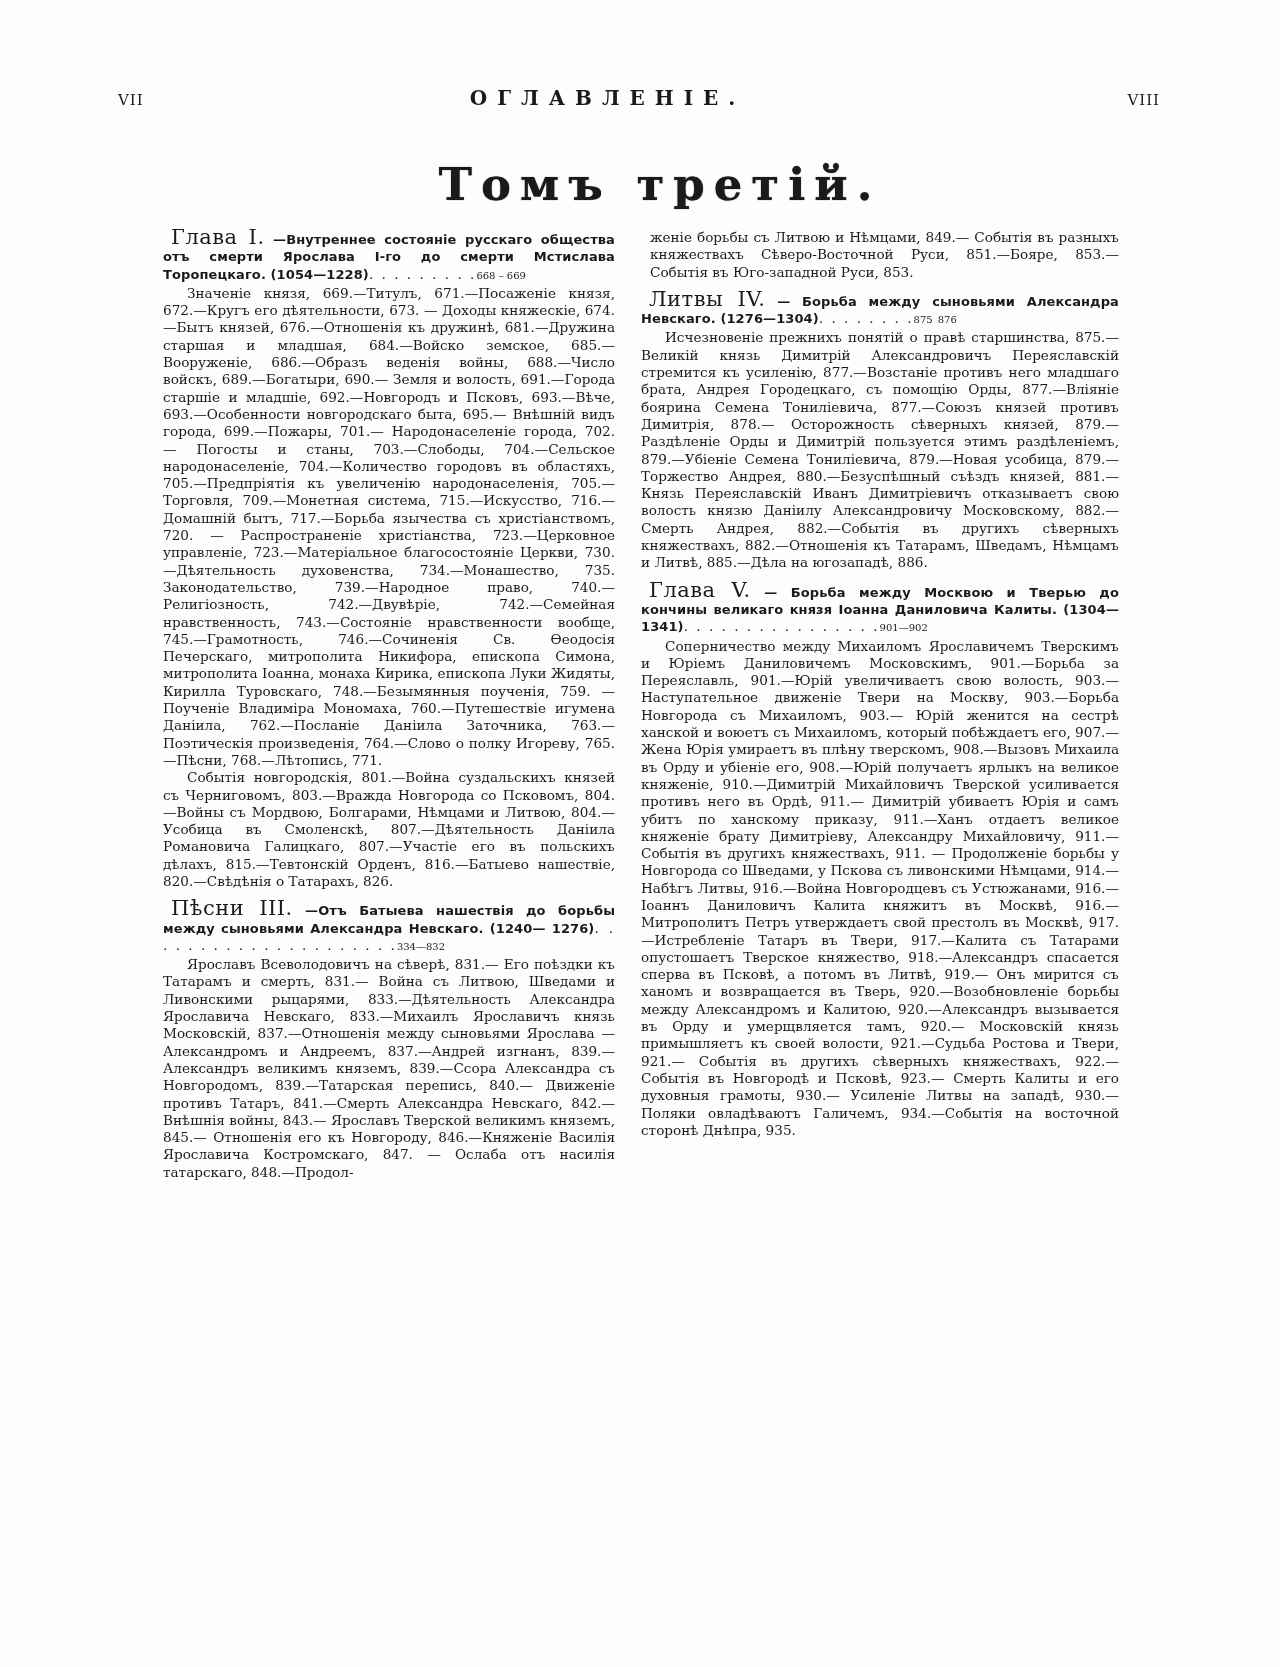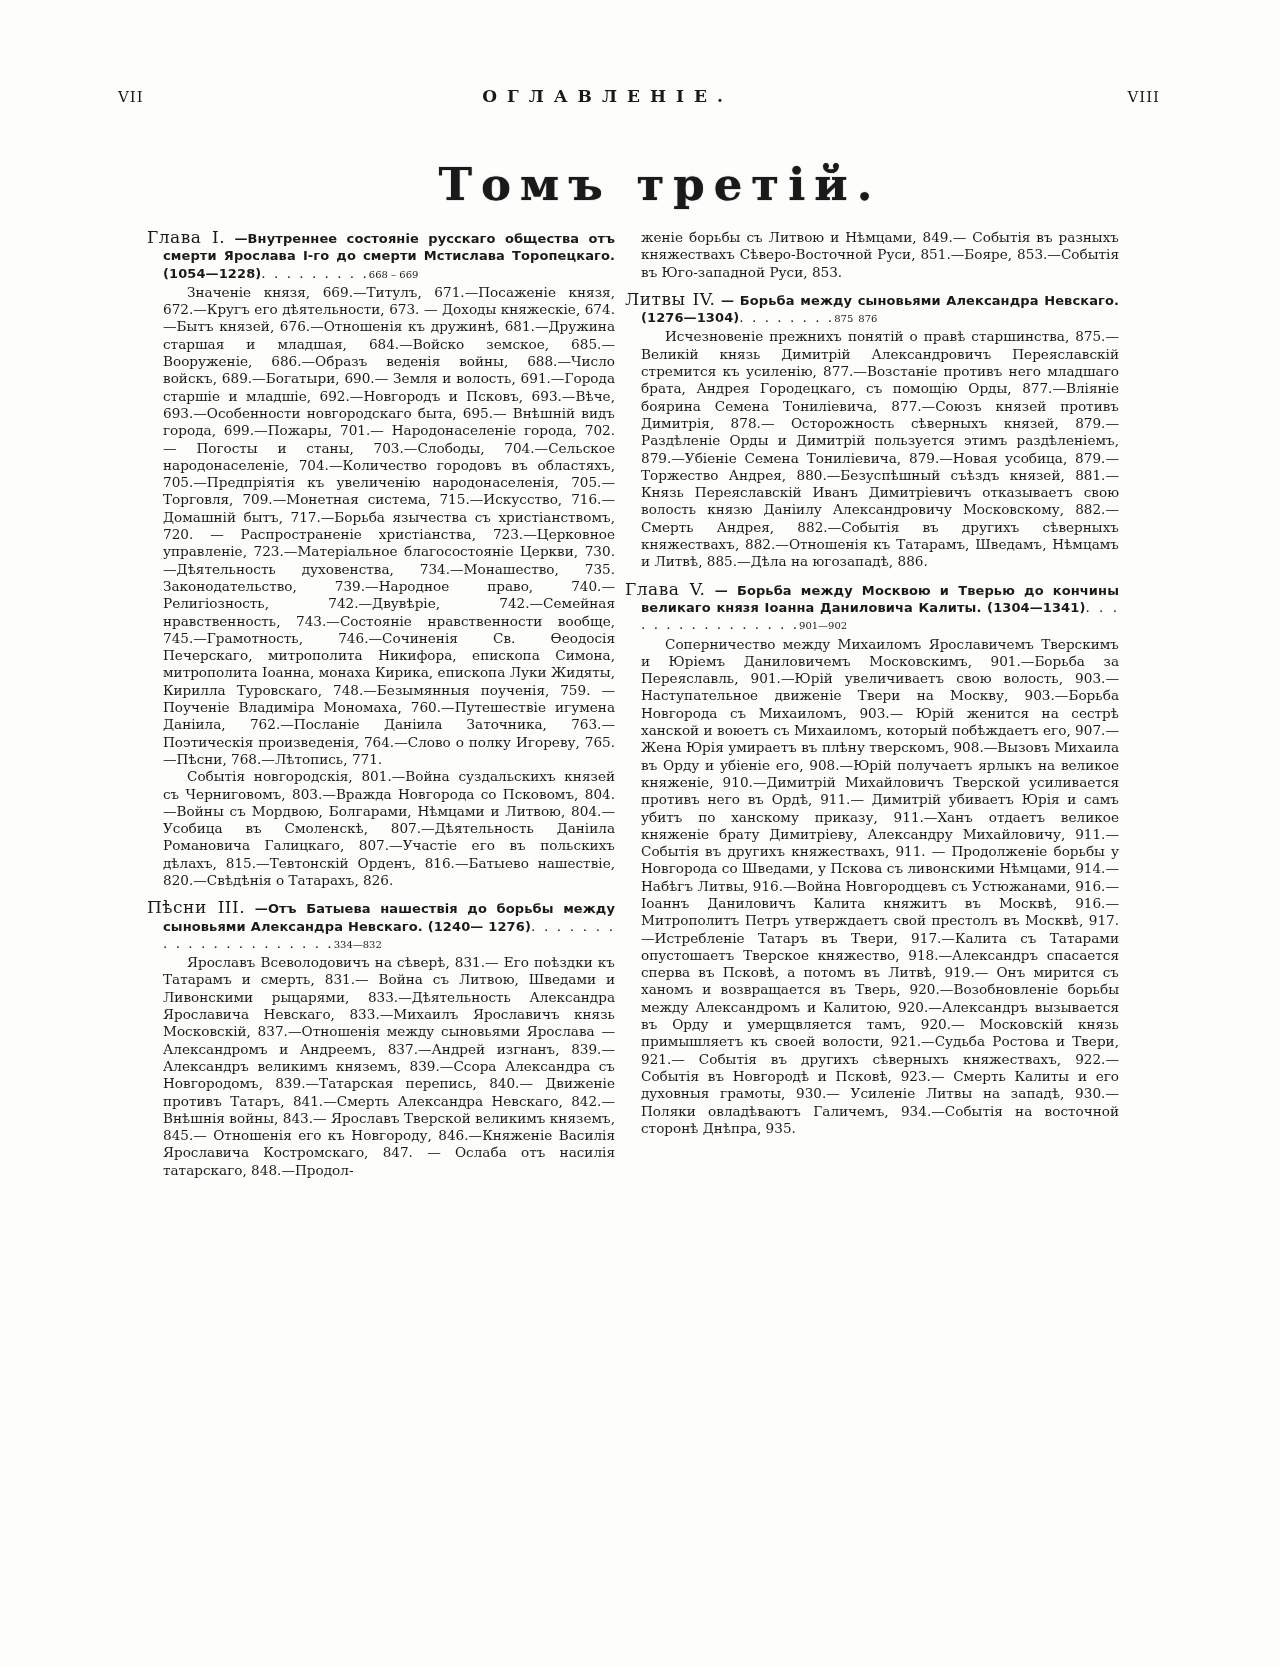--- a/index.html
+++ b/index.html
@@ -20,21 +20,21 @@
     right: 120px;
     display: flex;
     justify-content: space-between;
     align-items: baseline;
   }
   .folio {
     font-size: 15px;
     letter-spacing: 1px;
   }
   .running-title {
-    font-size: 17px;
+    font-size: 20px;
     letter-spacing: 10px;
     font-weight: bold;
     transform: translateX(-28px);
   }
   .volume-title {
     position: absolute;
     top: 158px;
     left: 0;
     width: 100%;
     margin: 0;
@@ -48,31 +48,32 @@
   .columns {
     position: absolute;
     top: 229px;
     left: 163px;
     display: flex;
   }
   .col { text-align: justify; font-size: 13.6px; line-height: 17.3px; }
   .col-left  { width: 452px; }
   .col-right { width: 478px; margin-left: 26px; }
   .para { margin: 0; text-indent: 24px; }
-  .para.cont { text-indent: 0; }
+  .para.cont { text-indent: 0; margin-left: 9px; }
   .chapter {
     margin: 10px 0 1px 0;
     padding: 0;
     text-indent: -16px;  
   }
   .col > :first-child { margin-top: 0; }
   .chapter-label {
-    font-size: 17px;
+    font-size: 21px;
     line-height: 17px;
     letter-spacing: 0.5px;
+    margin-left: 24px;
   }
   .chapter-title {
     font-family: "DejaVu Sans", sans-serif;
     font-weight: bold;
     font-size: 13px;
     letter-spacing: 0.1px;
   }
   .leader { letter-spacing: 2px; }
   .pages { font-size: 10px; white-space: nowrap; }
 </style>

